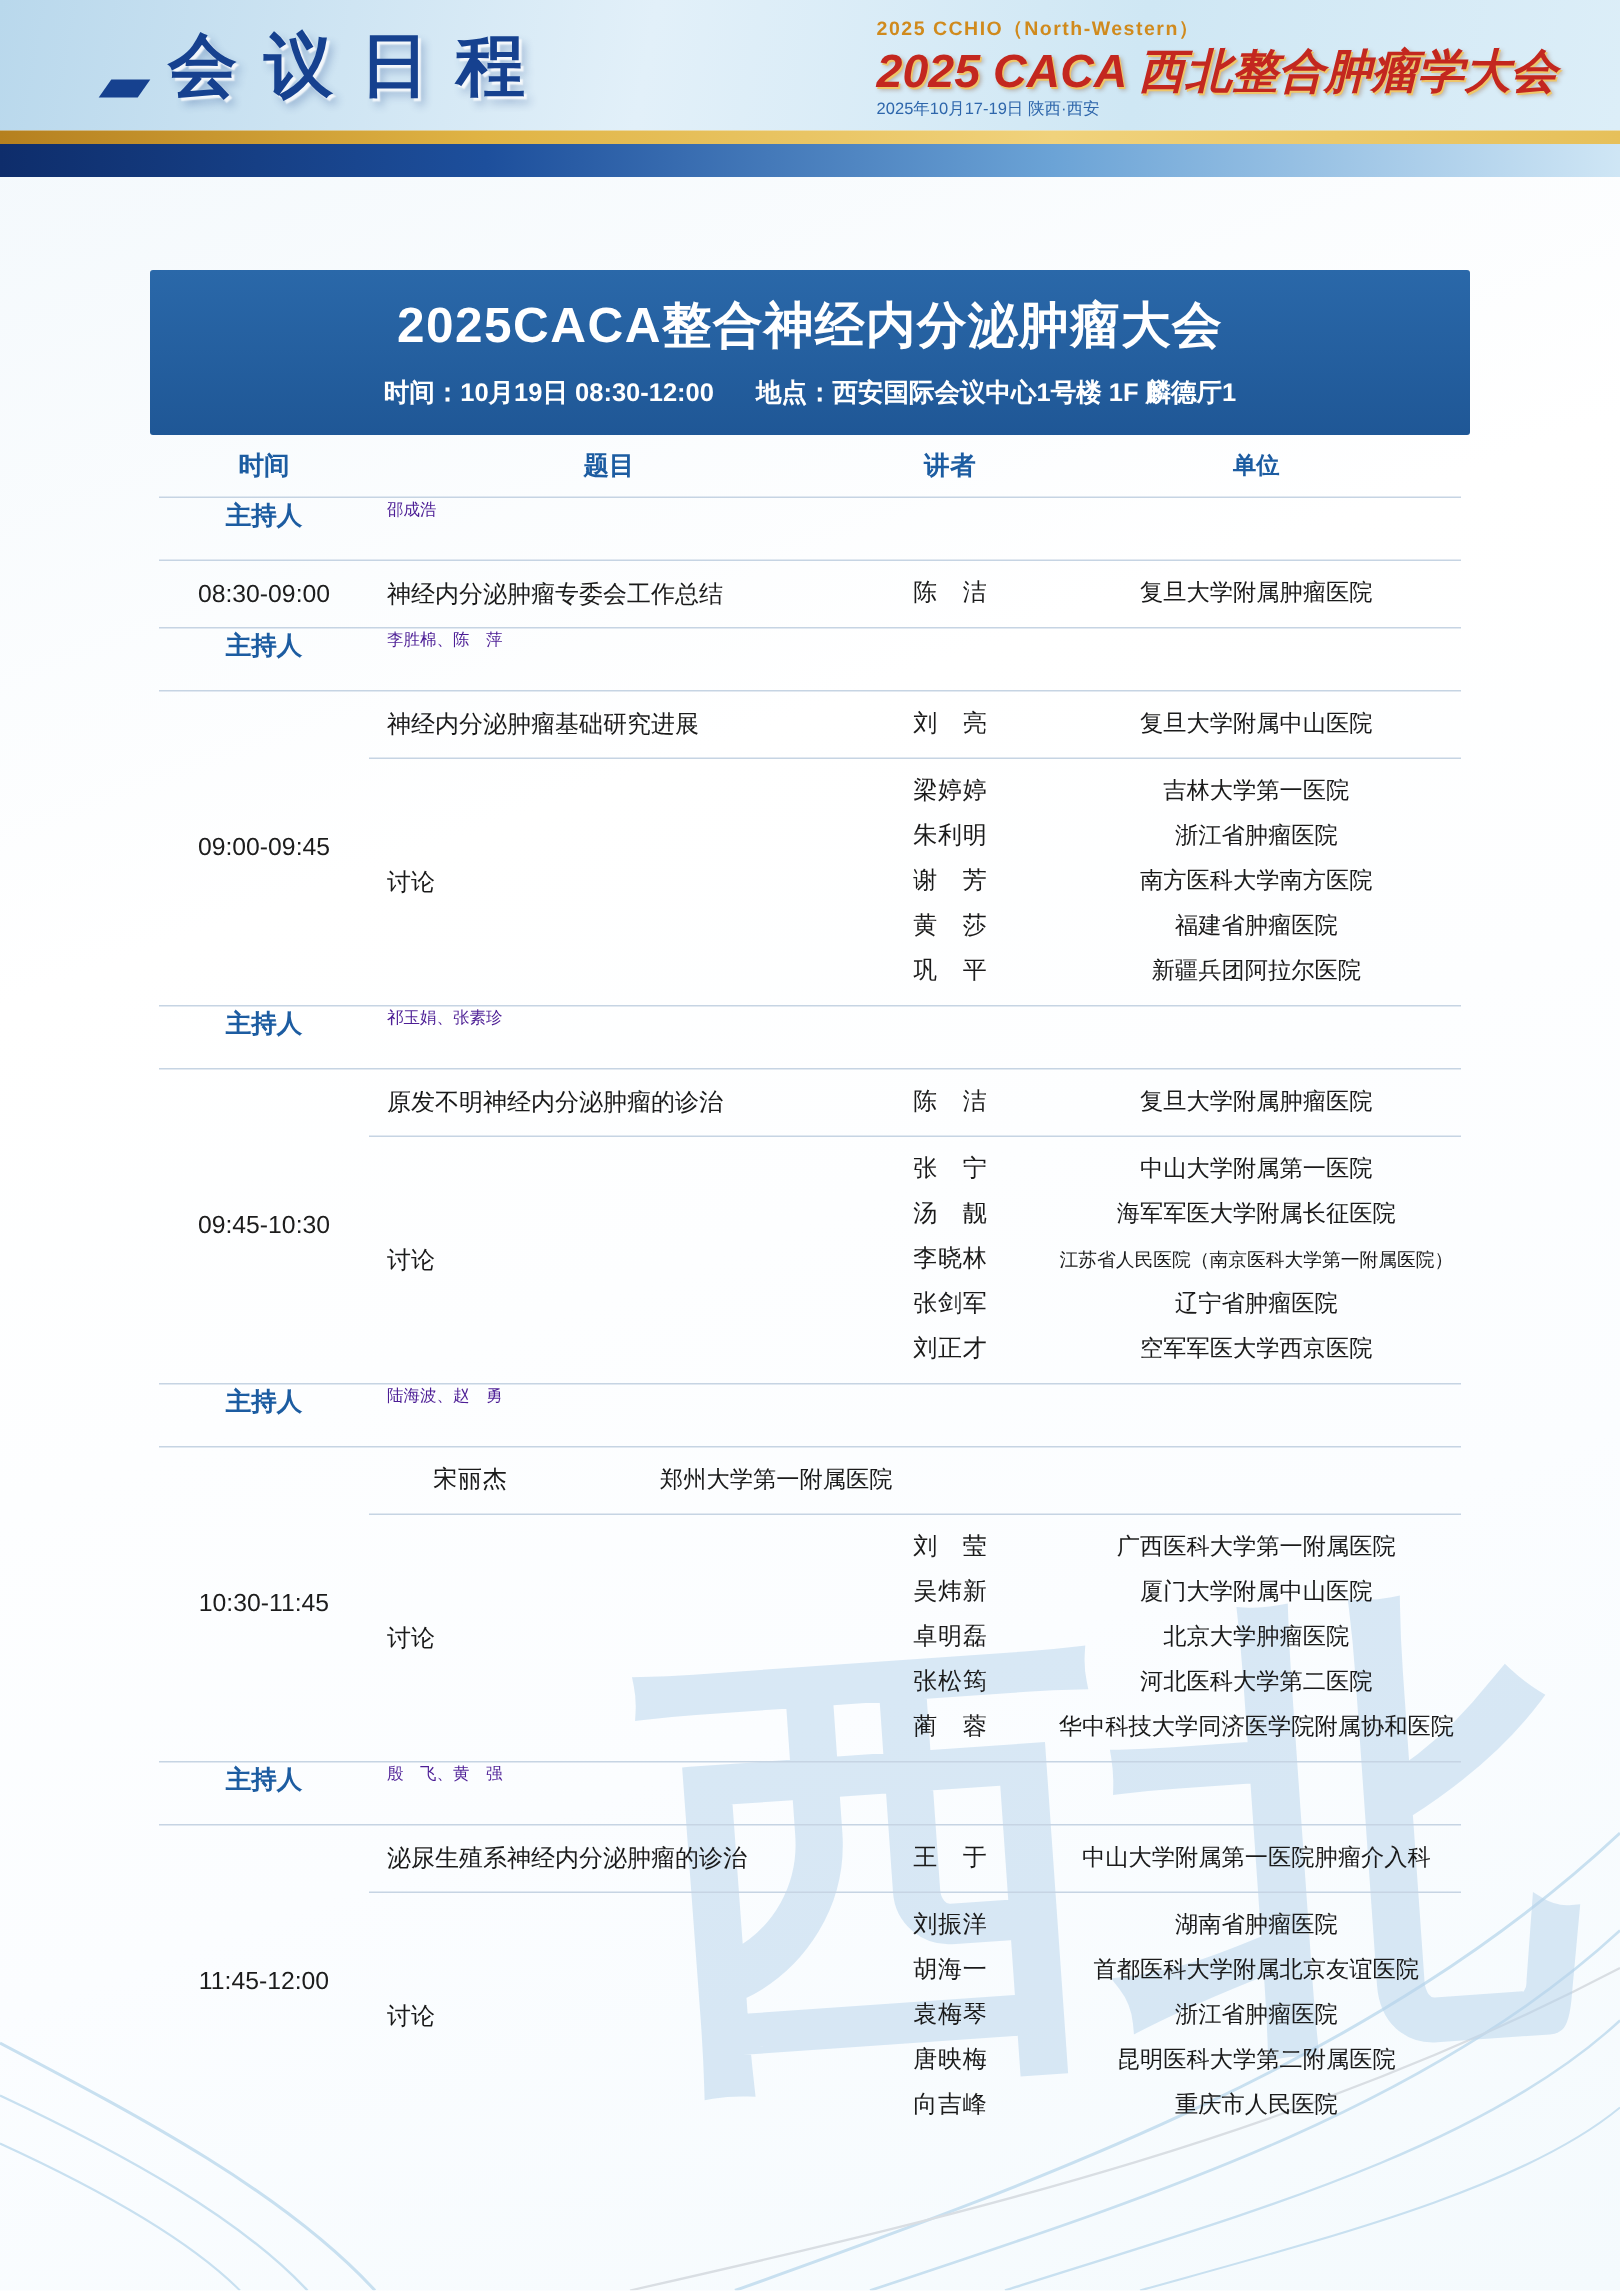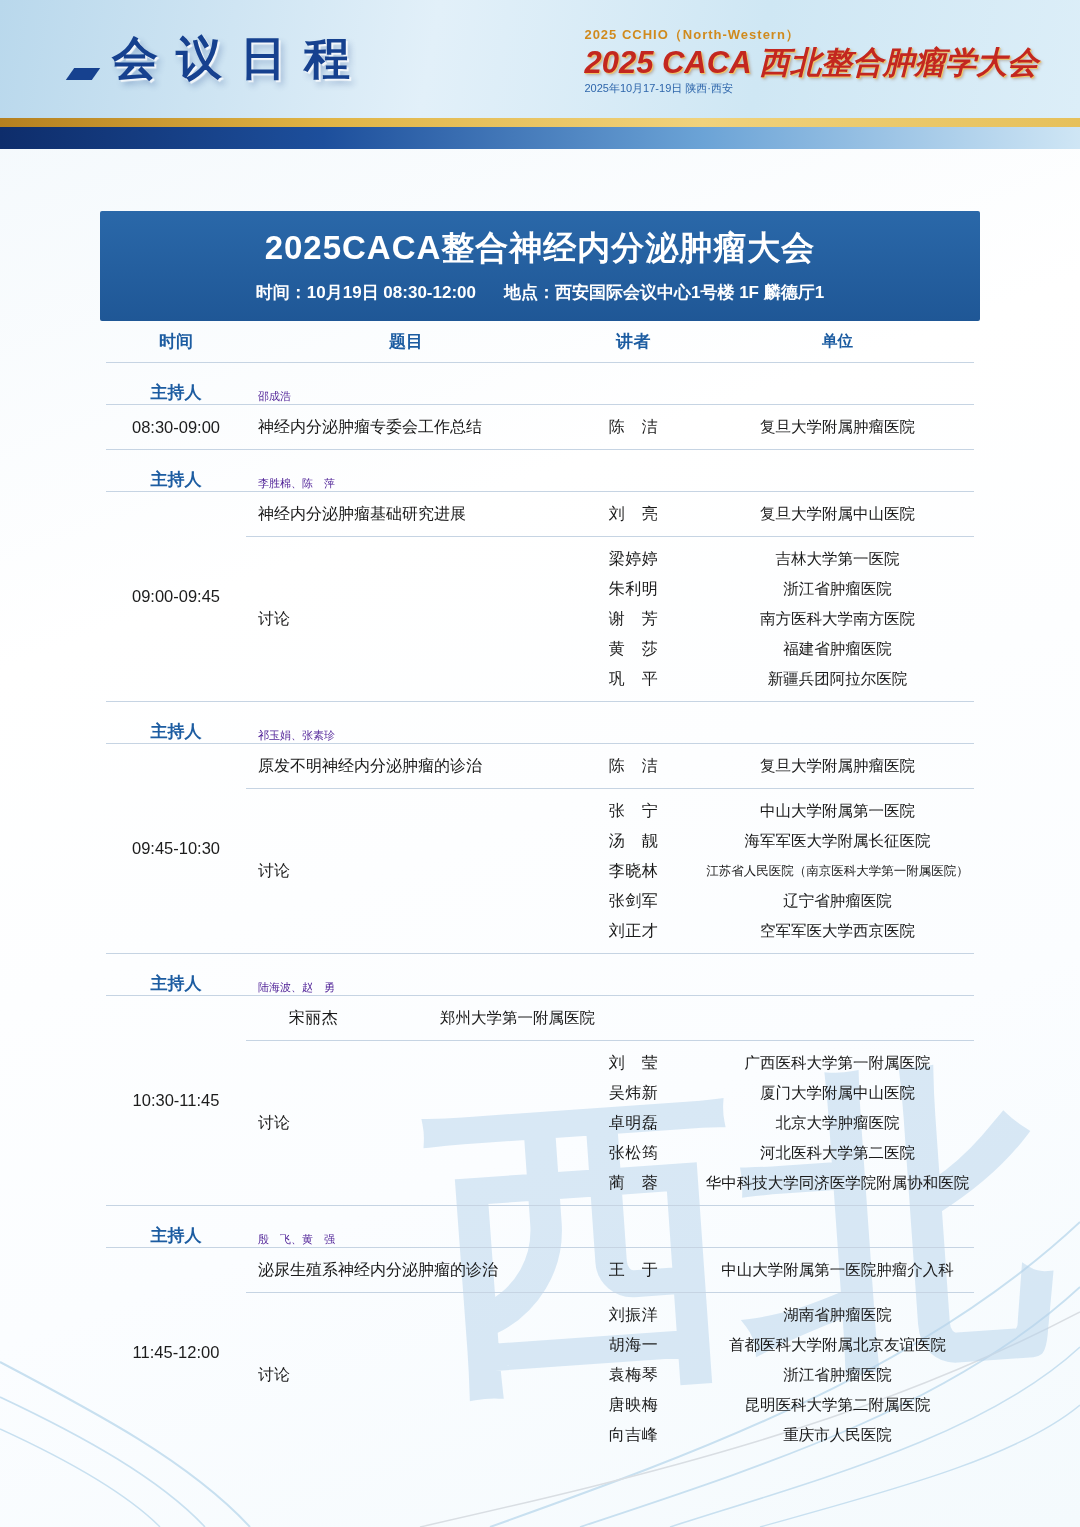--- a/index.html
+++ b/index.html
@@ -6,21 +6,21 @@
   html,body { width:1080px; height:1527px; }
   body {
     position:relative; overflow:hidden;
     background:linear-gradient(160deg,#f2f8fc 0%,#ffffff 35%,#fbfdff 70%,#f4fafd 100%);
     font-family:"Liberation Sans","DejaVu Sans",sans-serif;
     color:#1a1a1a;
   }
 
   
   .top-banner {
-    position:relative; z-index:2; height:118px;
+    position:relative; z-index:2; height:87px;
     background:linear-gradient(100deg,#b9d8ec 0%,#e2f0f9 40%,#cfe7f4 70%,#dceef8 100%);
     display:flex; align-items:center; justify-content:space-between;
     padding:0 42px 0 70px;
   }
   .banner-left { display:flex; align-items:flex-end; }
   .title-accent {
     display:inline-block; width:26px; height:12px; background:#16418f;
     transform:skewX(-35deg); margin:0 16px 10px 0;
   }
   .agenda-title {
@@ -61,21 +61,21 @@
   .c-org.small { font-size:12.5px; }
 
   .col-header {
     display:flex; align-items:center; font-weight:bold; color:#1c5ca1; font-size:17px;
     padding:9px 0; border-bottom:1px solid #c6d4e3;
   }
 
   .block { border-bottom:1px solid #c6d4e3; }
   #agenda-rows .block:last-child { border-bottom:none; }
 
-  .chair-row { display:flex; align-items:flex-end; min-height:42px; }
+  .chair-row { display:flex; align-items:flex-start; min-height:42px; }
   .chair-label { color:#1c5ca1; font-weight:bold; font-size:17px; }
   .chair-names { color:#4c1d95; font-weight:normal; font-size:11px; padding-left:12px; }
 
   .session-block { display:flex; align-items:center; }
   .time-text { font-size:16.5px; color:#1c1c1c; }
   .session-rows { flex:1; min-width:0; }
   .session-row { display:flex; align-items:center; padding:7px 0; min-height:44px; }
   .session-row + .session-row { border-top:1px solid #c6d4e3; }
   .session-row .c-topic { font-size:16px; }
   .pairs { flex:1; }

